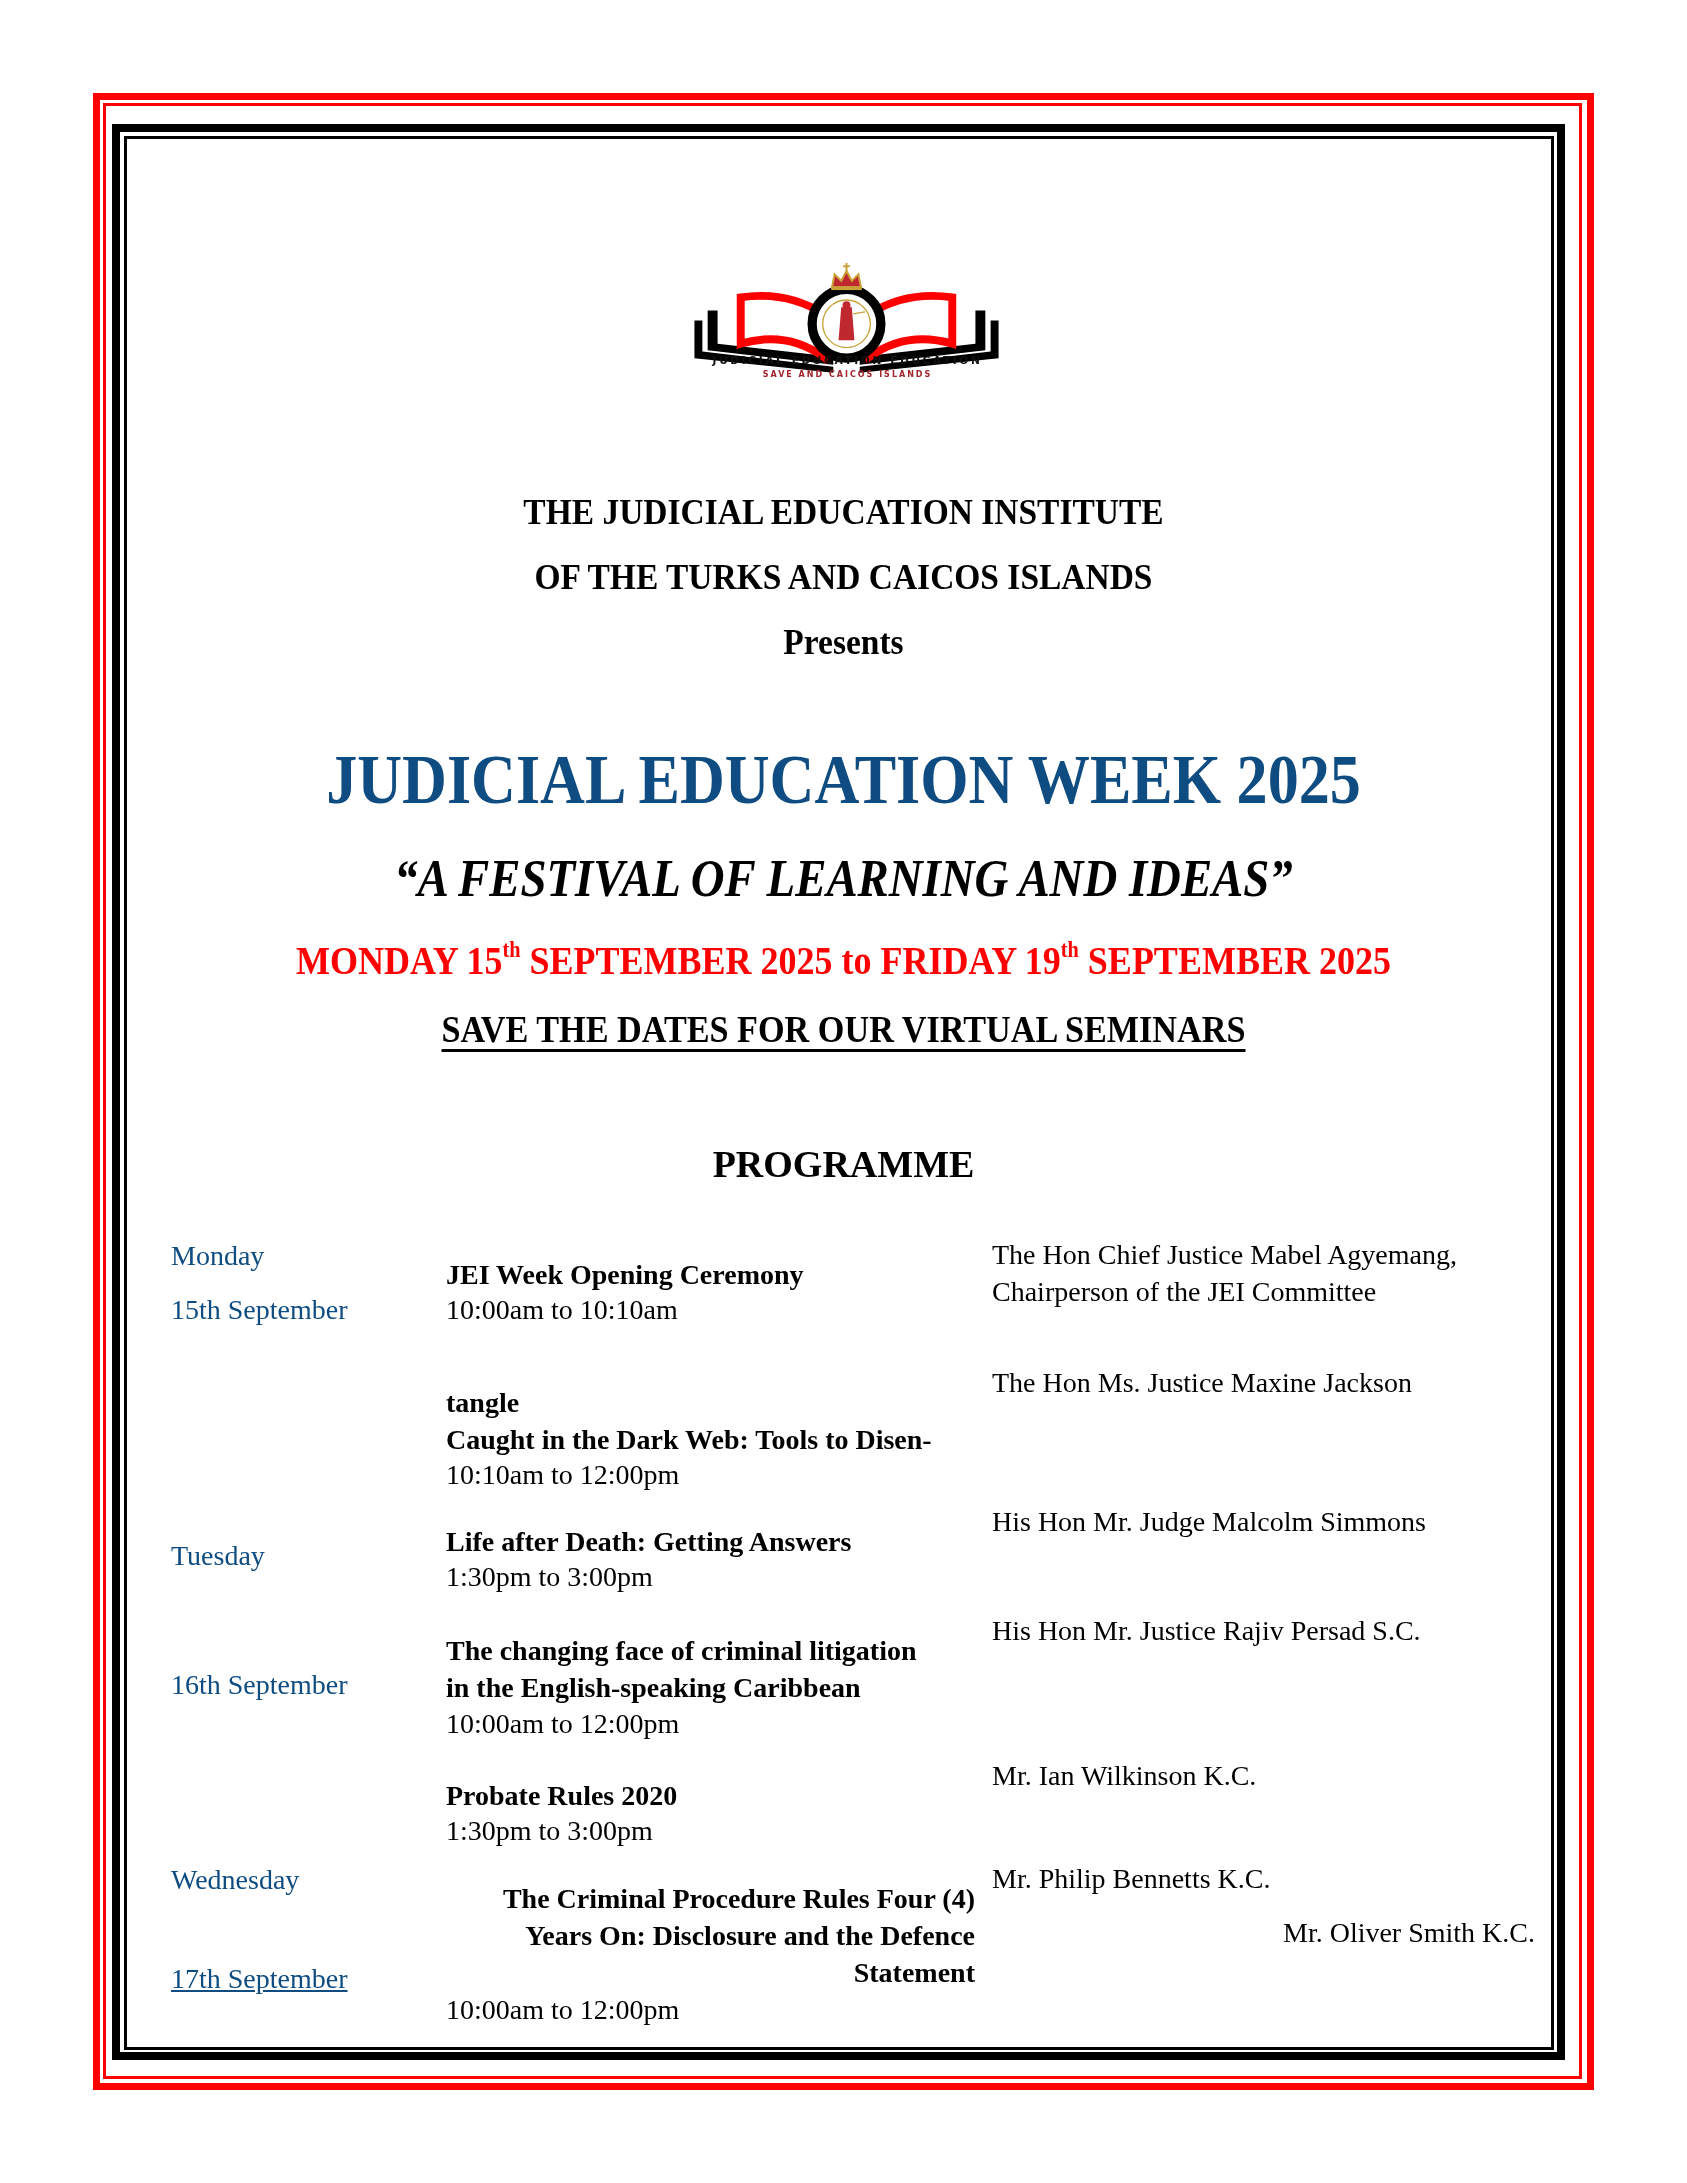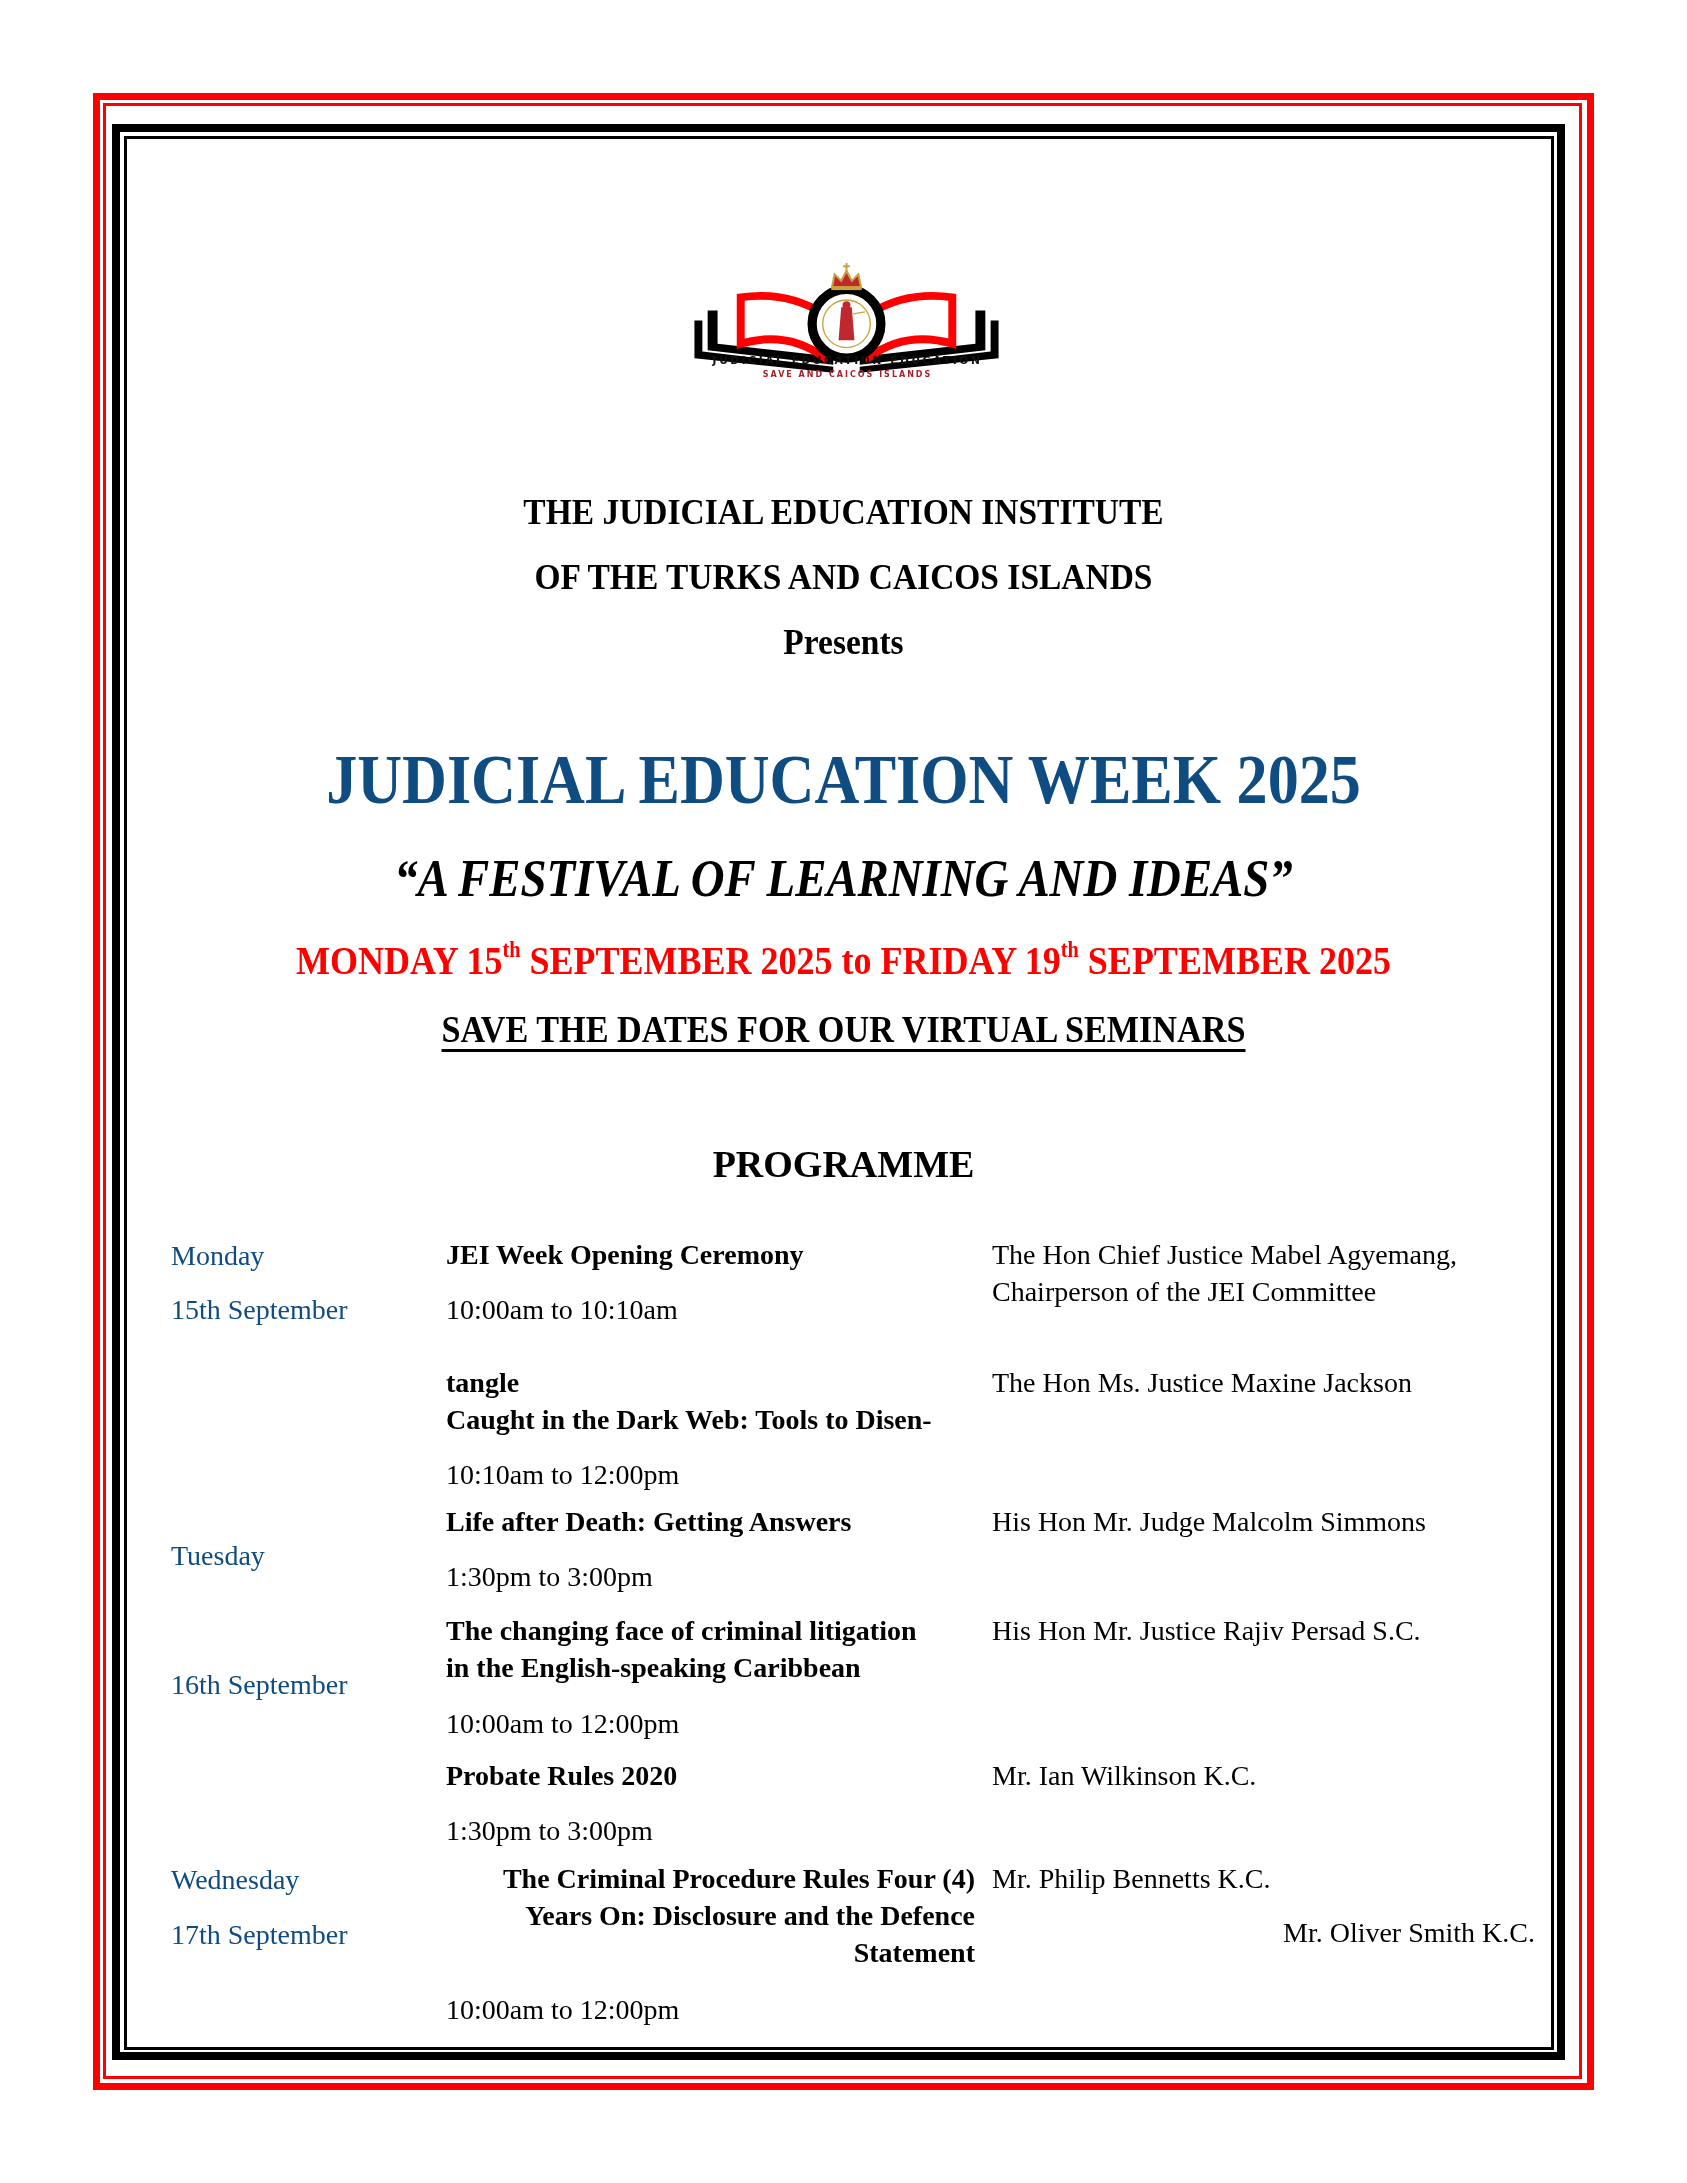--- a/index.html
+++ b/index.html
@@ -27,21 +27,21 @@
   .center { position: absolute; left: 127px; width: 1433px; text-align: center; }
   .inst { font-weight: bold; font-size: 36px; transform: scaleX(0.93); }
   .title-blue { font-weight: bold; font-size: 69px; color: #0f4c81; transform: scaleX(0.9); }
   .tagline { font-weight: bold; font-style: italic; font-size: 52px; transform: scaleX(0.9); }
   .dates { font-weight: bold; font-size: 40px; color: #ff0000; transform: scaleX(0.9); }
   .dates sup { font-size: 22.5px; vertical-align: 17px; line-height: 0; }
   .save { font-weight: bold; font-size: 38px; text-decoration: underline; text-decoration-thickness: 3.3px; text-underline-offset: 6.6px; transform: scaleX(0.9); }
   .prog { font-weight: bold; font-size: 38px; }
 
   .day { position: absolute; left: 171px; font-size: 28px; color: #0f4c81; }
-  .sess { position: absolute; left: 446px; font-size: 28px; font-weight: bold; width: 529px; line-height: 37px; }
+  .sess { position: absolute; left: 446px; font-size: 28px; font-weight: bold; width: 529px; line-height: 37px; margin-top: 20px; }
   .time { position: absolute; left: 446px; font-size: 28px; }
   .spk { position: absolute; left: 992px; font-size: 28px; line-height: 37px; width: 543px; }
 </style>
 </head>
 <body>
 
 <div class="frame red-outer"></div>
 <div class="frame red-inner"></div>
 <div class="frame blk-outer"></div>
 <div class="frame blk-inner"></div>
@@ -78,21 +78,21 @@
 <div class="center dates" style="top:937px;"><span>MONDAY 15</span><sup>th</sup><span> SEPTEMBER 2025 to FRIDAY 19</span><sup>th</sup><span> SEPTEMBER 2025</span></div>
 <div class="center save" style="top:1007px;">SAVE THE DATES FOR OUR VIRTUAL SEMINARS</div>
 
 <div class="center prog" style="top:1142px;">PROGRAMME</div>
 
 <div class="day" style="top:1240px;">Monday</div>
 <div class="day" style="top:1294px;">15th September</div>
 <div class="day" style="top:1540px;">Tuesday</div>
 <div class="day" style="top:1669px;">16th September</div>
 <div class="day" style="top:1864px;">Wednesday</div>
-<div class="day" style="top:1919px;">17th September</div>
+<div class="day" style="top:1963px;text-decoration:underline;">17th September</div>
 
 <div class="sess" style="top:1236px;">JEI Week Opening Ceremony</div>
 <div class="time" style="top:1294px;">10:00am to 10:10am</div>
 <div class="spk" style="top:1236px;">
   <div>The Hon Chief Justice Mabel Agyemang,</div>
   <div>Chairperson of the JEI Committee</div>
 </div>
 
 <div class="sess" style="top:1364px;">
   <div>tangle</div>

